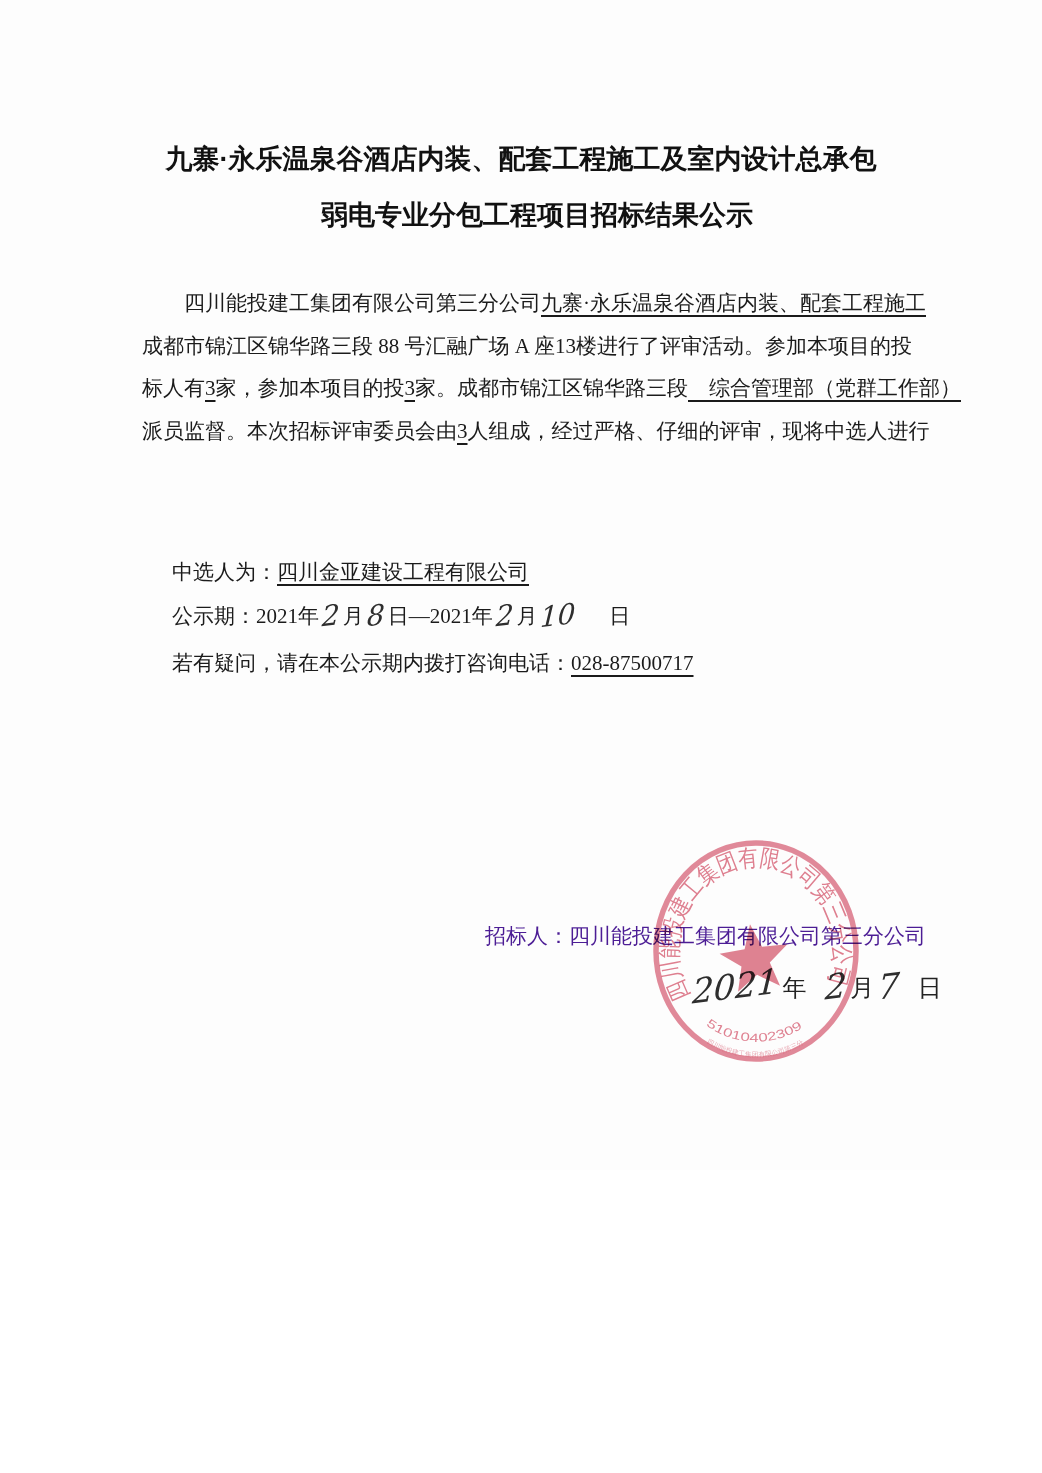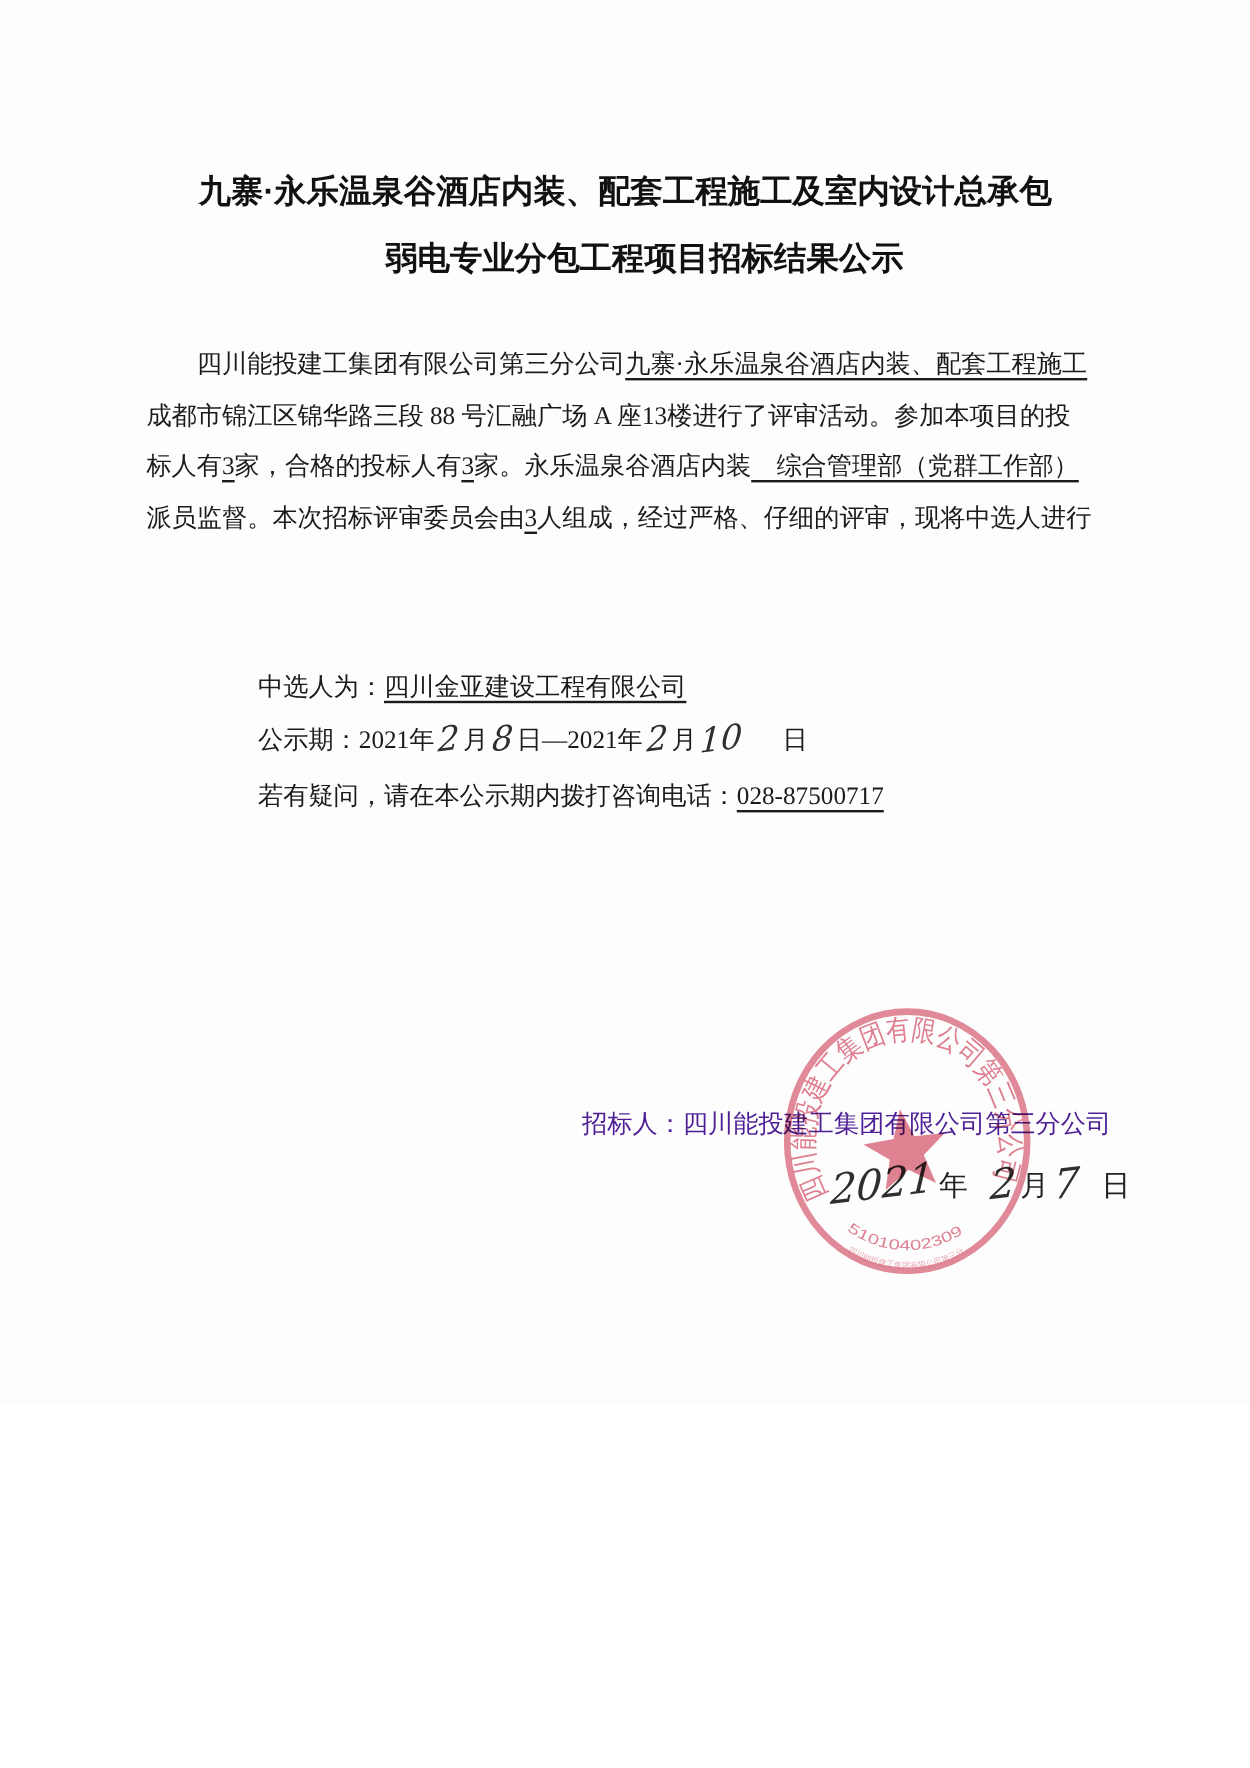--- a/index.html
+++ b/index.html
@@ -15,33 +15,33 @@
     position:absolute;top:143px;left:0;width:1042px;
     text-align:center;
     font-family:"Liberation Sans","DejaVu Sans",sans-serif;
     font-weight:bold;font-size:27px;line-height:32px;
     color:#111;
   }
   .title-line{white-space:nowrap;}
   .title-line + .title-line{margin-top:24px;padding-left:32px;}
 
   .body-par{
-    position:absolute;left:122px;top:282px;width:800px;
+    position:absolute;left:142px;top:282px;width:800px;
     font-size:21px;line-height:42.5px;
   }
   .par-line{white-space:nowrap;height:42.5px;}
   .indent{display:inline-block;width:42px;}
   .u{
     text-decoration:underline;
     text-underline-offset:5px;
     text-decoration-thickness:1.5px;
   }
 
   .winner-block{position:absolute;left:172px;top:0;font-size:21px;color:#1b1b1b;}
-  .w-line{position:absolute;left:0;white-space:nowrap;margin-left:43px;}
+  .w-line{position:absolute;left:0;white-space:nowrap;}
   .w1{top:558px;}
   .w2{top:602px;}
   .w3{top:649px;}
 
   .hw{
     display:inline-block;
     font-family:"DejaVu Serif",serif;
     font-style:italic;
     font-size:28px;
     line-height:20px;
@@ -80,21 +80,21 @@
 <div id="page">
 
   <div class="title-block">
     <div class="title-line">九寨·永乐温泉谷酒店内装、配套工程施工及室内设计总承包</div>
     <div class="title-line">弱电专业分包工程项目招标结果公示</div>
   </div>
 
   <div class="body-par">
     <div class="par-line"><span class="indent"></span><span>四川能投建工集团有限公司第三分公司</span><span class="u">九寨·永乐温泉谷酒店内装、配套工程施工</span></div>
     <div class="par-line"><span>成都市锦江区锦华路三段 88 号汇融广场 A 座13楼进行了评审活动。参加本项目的投</span></div>
-    <div class="par-line"><span>标人有</span><span class="u">3</span><span>家，合格的投标人有</span><span class="u">3</span><span>家。永乐温泉谷酒店内装</span><span class="u">　综合管理部（党群工作部）</span></div>
+    <div class="par-line"><span>标人有</span><span class="u">3</span><span>家，参加本项目的投</span><span class="u">3</span><span>家。成都市锦江区锦华路三段</span><span class="u">　综合管理部（党群工作部）</span></div>
     <div class="par-line"><span>派员监督。本次招标评审委员会由</span><span class="u">3</span><span>人组成，经过严格、仔细的评审，现将中选人进行</span></div>
   </div>
 
   <div class="winner-block">
     <div class="w-line w1"><span>中选人为：</span><span class="u">四川金亚建设工程有限公司</span></div>
     <div class="w-line w2"><span>公示期：2021年</span><span class="hw">2</span><span>月</span><span class="hw">8</span><span>日—2021年</span><span class="hw">2</span><span>月</span><span class="hw">10</span><span class="gap-m"></span><span>日</span></div>
     <div class="w-line w3"><span>若有疑问，请在本公示期内拨打咨询电话：</span><span class="u">028-87500717</span></div>
   </div>
 
   <div class="footer-bidder">招标人：四川能投建工集团有限公司第三分公司</div>

